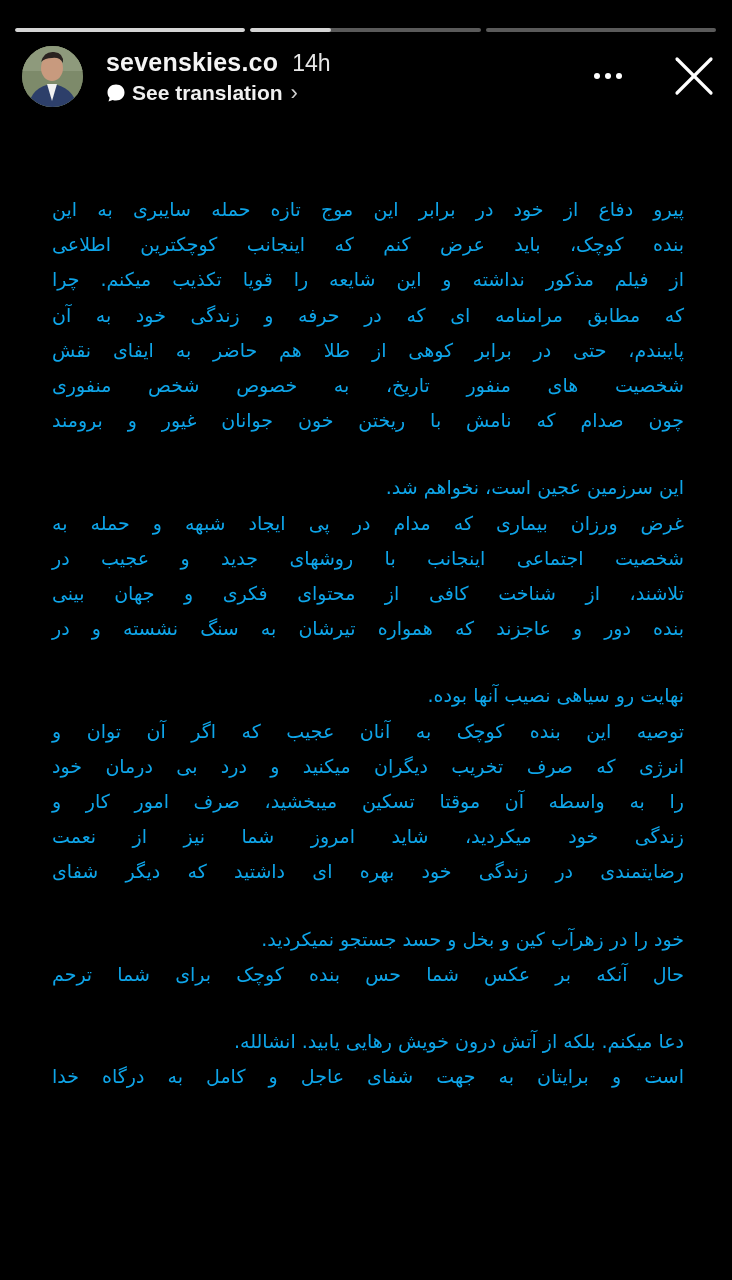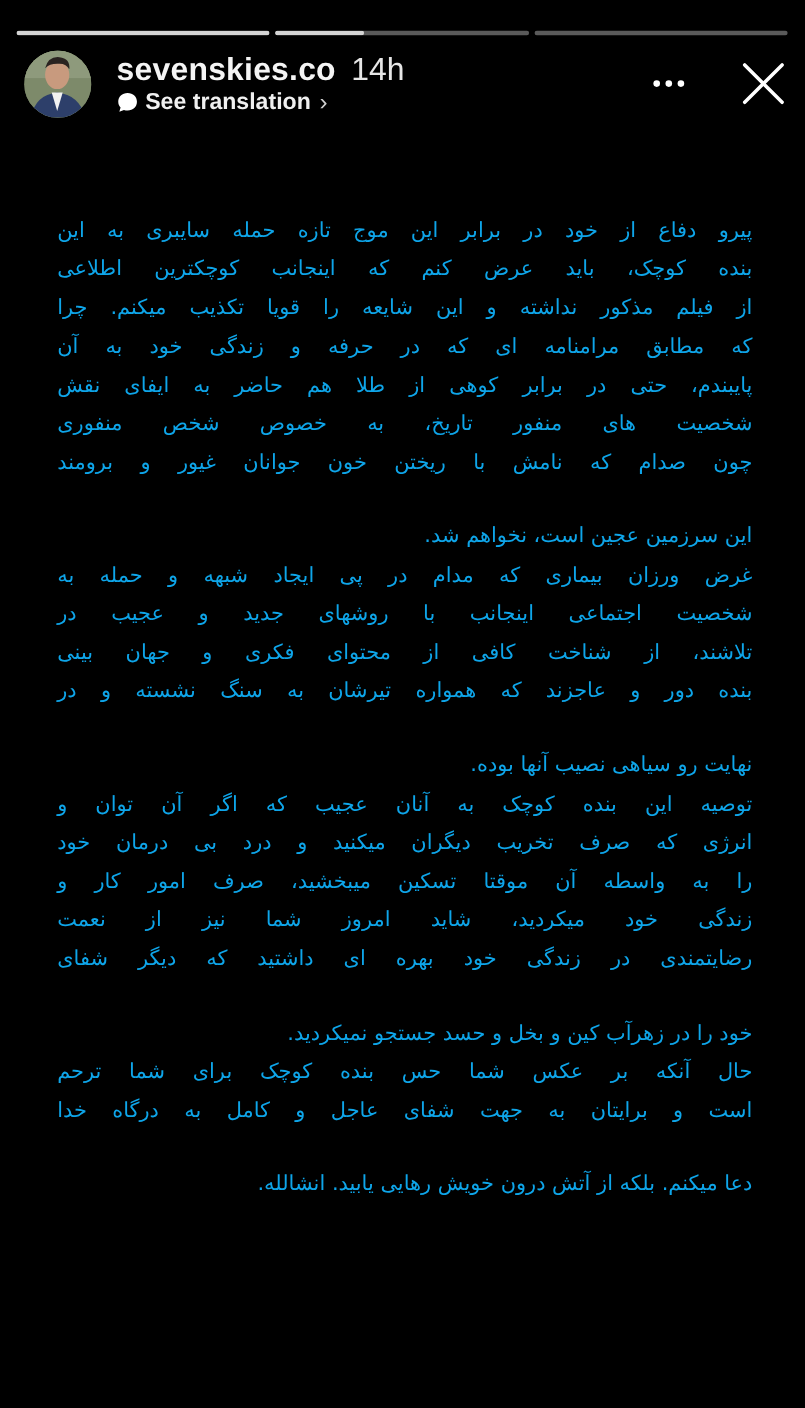--- a/index.html
+++ b/index.html
@@ -3,22 +3,22 @@
 <meta charset="utf-8">
 <style>
   html, body { margin:0; padding:0; background:#000; }
   body { width:732px; height:1280px; position:relative; overflow:hidden; font-family:"DejaVu Sans", sans-serif; color:#fff; }
   .progress { position:absolute; top:28px; left:15px; right:16px; height:4px; display:flex; gap:5px; }
   .seg { flex:1; height:4px; border-radius:2px; background:#5a5a5a; position:relative; overflow:hidden; }
   .seg .fill { position:absolute; left:0; top:0; bottom:0; background:#d4d4d4; border-radius:2px; }
   .header { position:absolute; top:46px; left:22px; right:18px; height:62px; }
   .avatar { position:absolute; left:0; top:0; width:61px; height:61px; border-radius:50%; overflow:hidden; background:#6d7a5e; }
   .username-row { position:absolute; left:84px; top:2px; display:flex; align-items:baseline; gap:14px; }
-  .username { font-family:"Liberation Sans", sans-serif; font-size:29px; font-weight:700; color:#f4f4f4; letter-spacing:0.2px; }
-  .time { font-family:"Liberation Sans", sans-serif; font-size:29px; color:#e6e6e6; }
+  .username { font-family:"Liberation Sans", sans-serif; font-size:25px; font-weight:700; color:#f4f4f4; letter-spacing:0.2px; }
+  .time { font-family:"Liberation Sans", sans-serif; font-size:23px; color:#e6e6e6; }
   .translate-row { position:absolute; left:84px; top:34px; display:flex; align-items:center; gap:6px; cursor:pointer; }
   .translate-label { font-family:"Liberation Sans", sans-serif; font-size:21px; font-weight:700; color:#f0f0f0; }
   .chev { font-family:"Liberation Sans", sans-serif; font-size:22px; color:#cfcfcf; margin-left:2px; }
   .more { position:absolute; right:88px; top:20px; width:36px; height:20px; display:flex; gap:5px; align-items:center; justify-content:center; cursor:pointer; }
   .more span { width:6px; height:6px; border-radius:50%; background:#fff; }
   .close { position:absolute; right:0; top:10px; width:40px; height:40px; cursor:pointer; }
   .story-text { position:absolute; top:192px; left:52px; right:48px; direction:rtl; text-align:right; font-family:"DejaVu Sans", sans-serif; font-size:19px; line-height:35.2px; color:#0ea5e9; font-weight:400; }
   .story-text .line { display:block; white-space:nowrap; text-align:justify; text-align-last:justify; }
   .story-text .line.last { text-align-last:right;margin-top:32px; }
 </style>
@@ -86,15 +86,15 @@
     <span class="line">تلاشند، از شناخت کافی از محتوای فکری و جهان بینی</span>
     <span class="line">بنده دور و عاجزند که همواره تیرشان به سنگ نشسته و در</span>
     <span class="line last">نهایت رو سیاهی نصیب آنها بوده.</span>
     <span class="line">توصیه این بنده کوچک به آنان عجیب که اگر آن توان و</span>
     <span class="line">انرژی که صرف تخریب دیگران میکنید و درد بی درمان خود</span>
     <span class="line">را به واسطه آن موقتا تسکین میبخشید، صرف امور کار و</span>
     <span class="line">زندگی خود میکردید، شاید امروز شما نیز از نعمت</span>
     <span class="line">رضایتمندی در زندگی خود بهره ای داشتید که دیگر شفای</span>
     <span class="line last">خود را در زهرآب کین و بخل و حسد جستجو نمیکردید.</span>
     <span class="line">حال آنکه بر عکس شما حس بنده کوچک برای شما ترحم</span>
+    <span class="line last">دعا میکنم. بلکه از آتش درون خویش رهایی یابید. انشالله.</span>
     <span class="line">است و برایتان به جهت شفای عاجل و کامل به درگاه خدا</span>
-    <span class="line last">دعا میکنم. بلکه از آتش درون خویش رهایی یابید. انشالله.</span>
   </div>
 
 </body></html>

